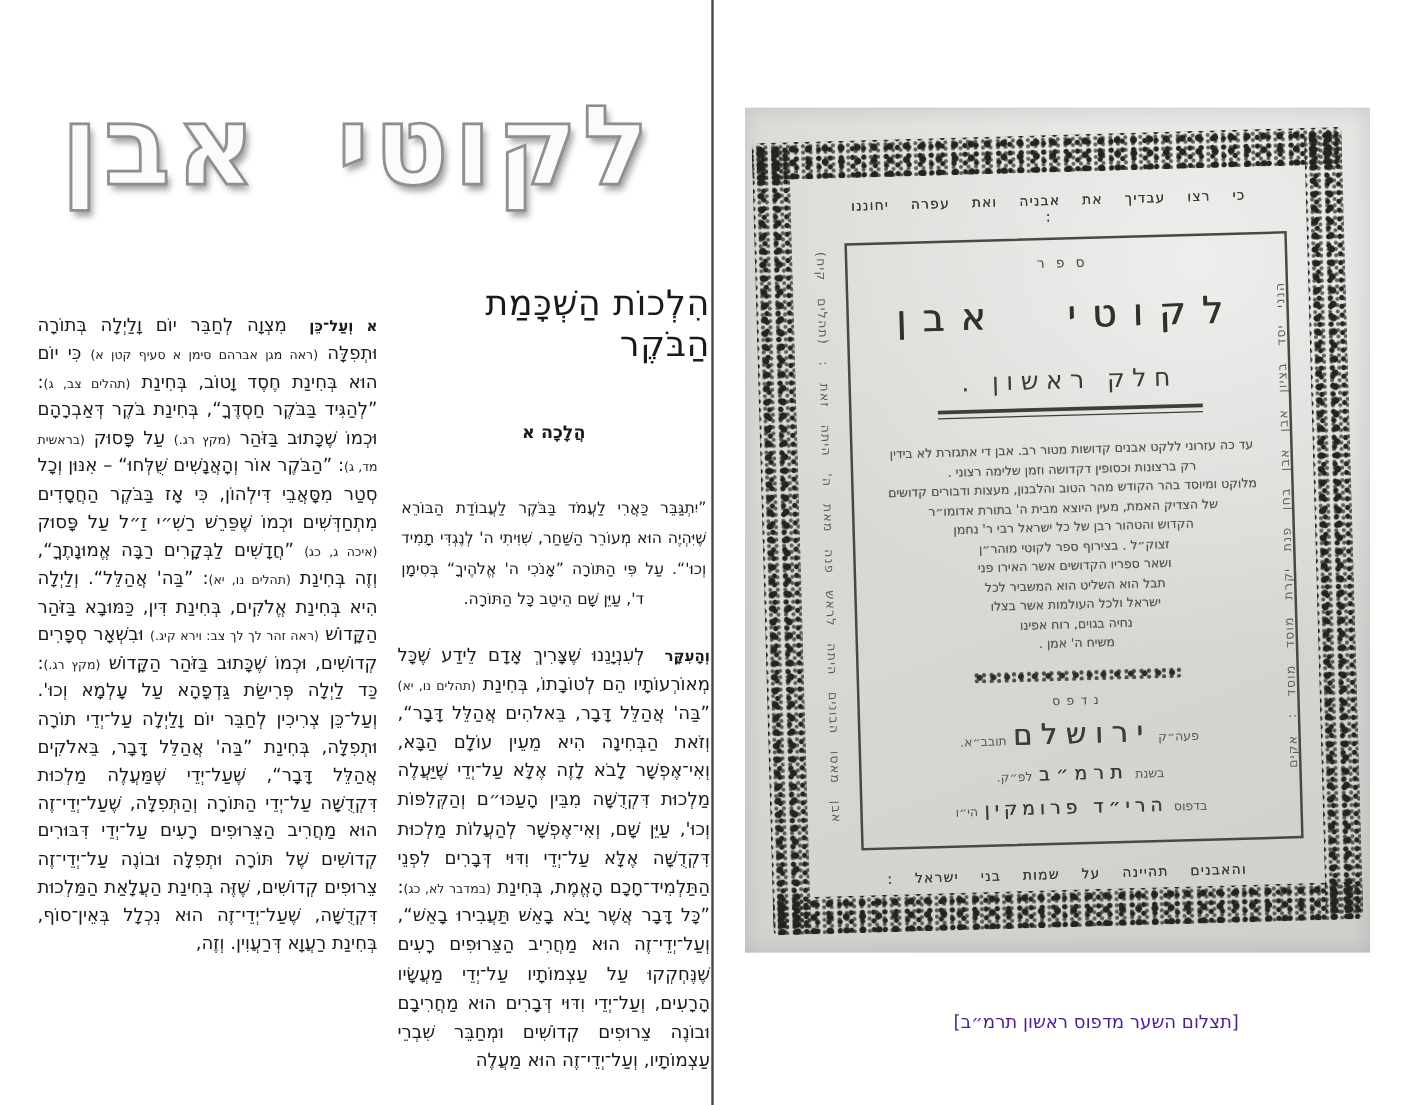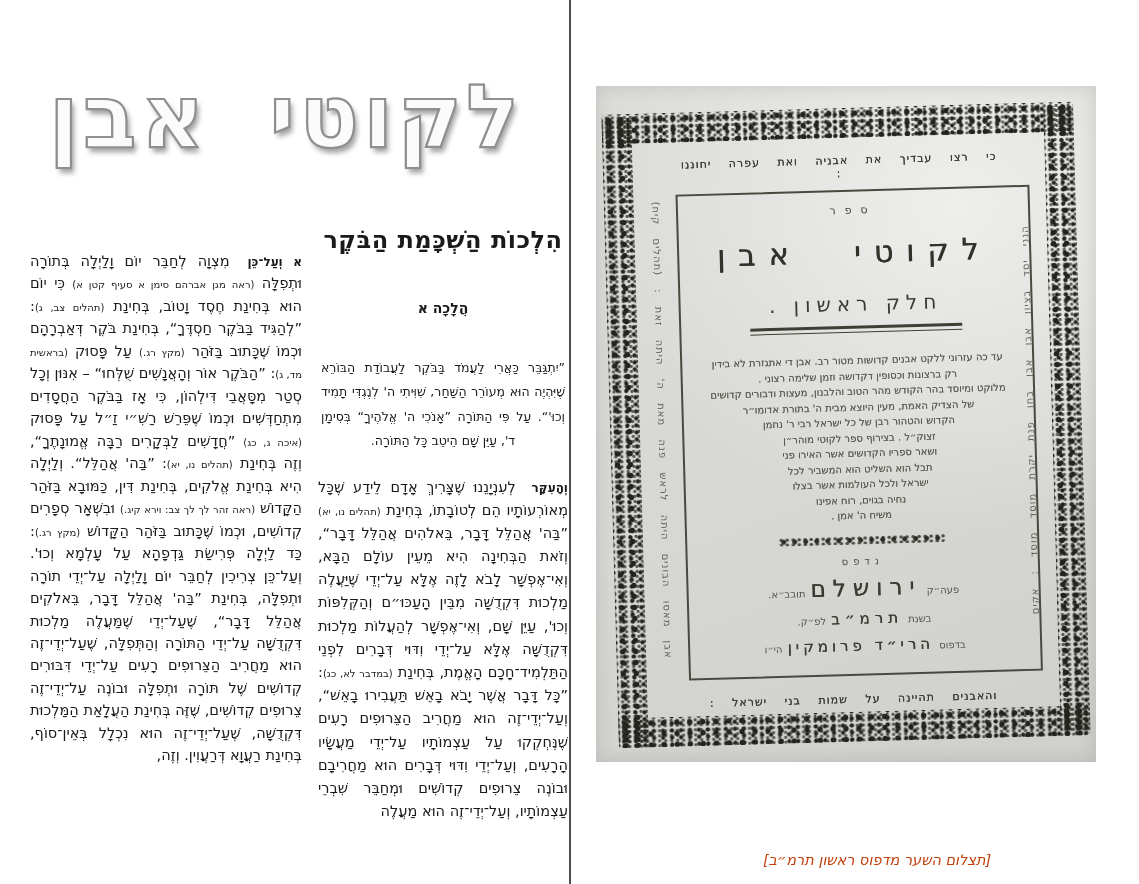--- a/index.html
+++ b/index.html
@@ -15,21 +15,21 @@
     color:#fbfbfb;-webkit-text-stroke:2.2px #8f8f8f;
     text-shadow:3px 5px 5px rgba(50,50,50,0.45), -1px -1px 0 #c9c9c9;
     white-space:nowrap;
   }
   .cols{
     position:absolute;left:30px;top:226px;width:538px;direction:rtl;
     display:flex;gap:16px;color:#1a1a1a;
   }
   .main-col{width:250px;}
   .cont-col{width:272px;}
-  .sec-header{font-size:24px;font-weight:bold;text-align:center;letter-spacing:0.5px;}
+  .sec-header{font-size:28px;font-weight:normal;text-align:right;letter-spacing:0.5px;}
   .hal-header{font-size:14px;font-weight:bold;text-align:center;margin-top:46px;}
   .quote{
     margin-top:40px;font-size:12.5px;line-height:1.95;
     text-align:justify;text-align-last:center;padding:0 3px;
   }
   .body-para{font-size:14.5px;line-height:1.6;text-align:justify;margin:0;}
   .main-col .body-para{margin-top:22px;}
   .cont-col .body-para.first{margin-top:6px;line-height:1.55;}
   .cont-col .body-para.second{margin-top:24px;line-height:1.55;}
   .lead{font-size:12px;font-weight:bold;margin-left:7px;}
@@ -91,22 +91,22 @@
       radial-gradient(circle,rgba(43,43,36,0.8) 1.4px,rgba(0,0,0,0) 2px);
     background-size:11px 9px,6px 5px;
   }
   .printed{margin-top:11px;font-size:10px;letter-spacing:5px;color:#4c4c42;}
   .imprint-line{margin-top:8px;color:#3c3c33;}
   .imprint-line .sm{font-size:10px;color:#55554b;}
   .imprint-line .city-lg{font-size:23px;letter-spacing:7px;text-shadow:0.4px 0 0 currentColor;}
   .imprint-line .year-lg{font-size:15px;letter-spacing:5px;text-shadow:0.3px 0 0 currentColor;}
   .imprint-line .press-lg{font-size:15px;letter-spacing:4px;text-shadow:0.3px 0 0 currentColor;}
   .caption{
-    position:absolute;left:740px;top:852px;width:274px;direction:rtl;
-    text-align:center;font-size:14.5px;color:#c2410c;font-style:italic;
+    position:absolute;left:740px;top:810px;width:274px;direction:rtl;
+    text-align:center;font-size:14.5px;color:#4c1d95;
   }
 </style>
 </head>
 <body>
 
 <div>
 
   <div class="title-art">לקוטי אבן</div>
 
   <div class="cols">

